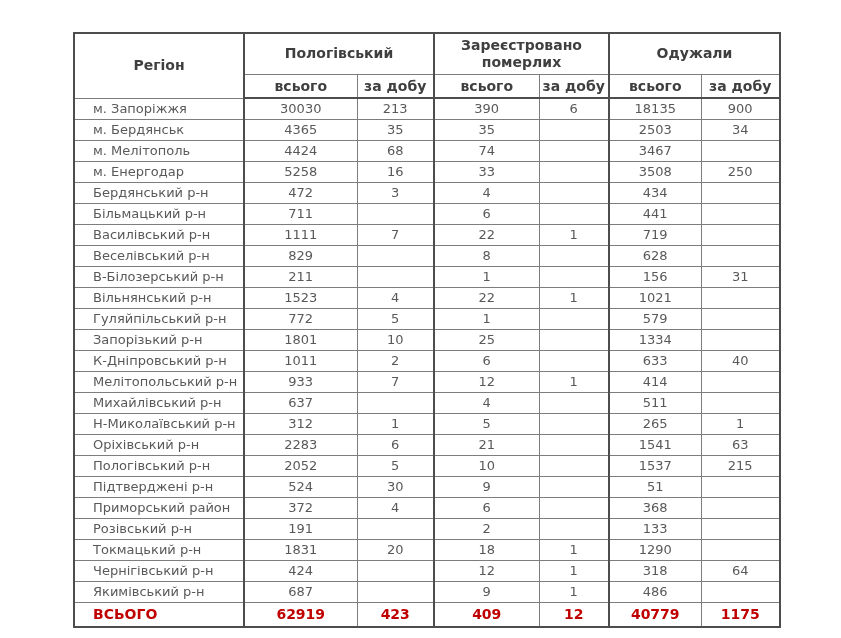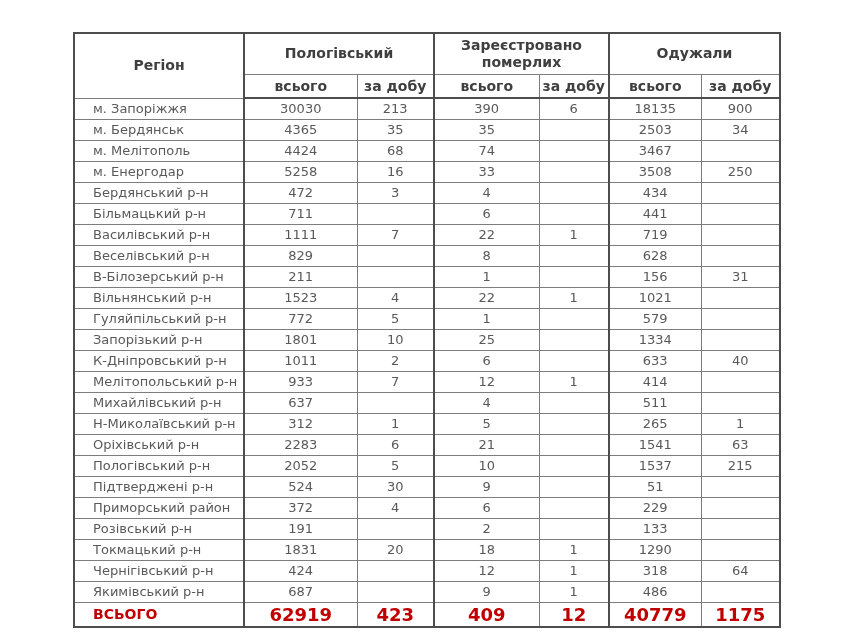--- a/index.html
+++ b/index.html
@@ -22,21 +22,21 @@
   }
   thead th{
     font-weight:bold;color:#3f3f3f;font-size:14px;
   }
   thead tr.grphead th{height:40px;white-space:normal;line-height:1.25;}
   thead tr.subhead th{height:22px;border-bottom:2px solid #4d4d4d;}
   tbody td{height:20px;font-size:13px;color:#595959;line-height:20px;}
   td.region{text-align:left;padding-left:18px;}
   .gb{border-left:2px solid #4d4d4d;}
   tfoot td{
-    height:23px;font-size:18px;font-weight:bold;color:#c00000;line-height:23px;
+    height:23px;font-size:14px;font-weight:bold;color:#c00000;line-height:23px;
   }
   tfoot td.region{font-size:14px;}
 </style>
 </head>
 <body>
 
 <div>
   <table class="covid">
     <colgroup>
       <col style="width:170px">
@@ -234,21 +234,21 @@
           <td></td>
           <td class="gb">51</td>
           <td></td>
         </tr>
         <tr>
           <td class="region">Приморський район</td>
           <td class="gb">372</td>
           <td>4</td>
           <td class="gb">6</td>
           <td></td>
-          <td class="gb">229</td>
+          <td class="gb">368</td>
           <td></td>
         </tr>
         <tr>
           <td class="region">Розівський р-н</td>
           <td class="gb">191</td>
           <td></td>
           <td class="gb">2</td>
           <td></td>
           <td class="gb">133</td>
           <td></td>

